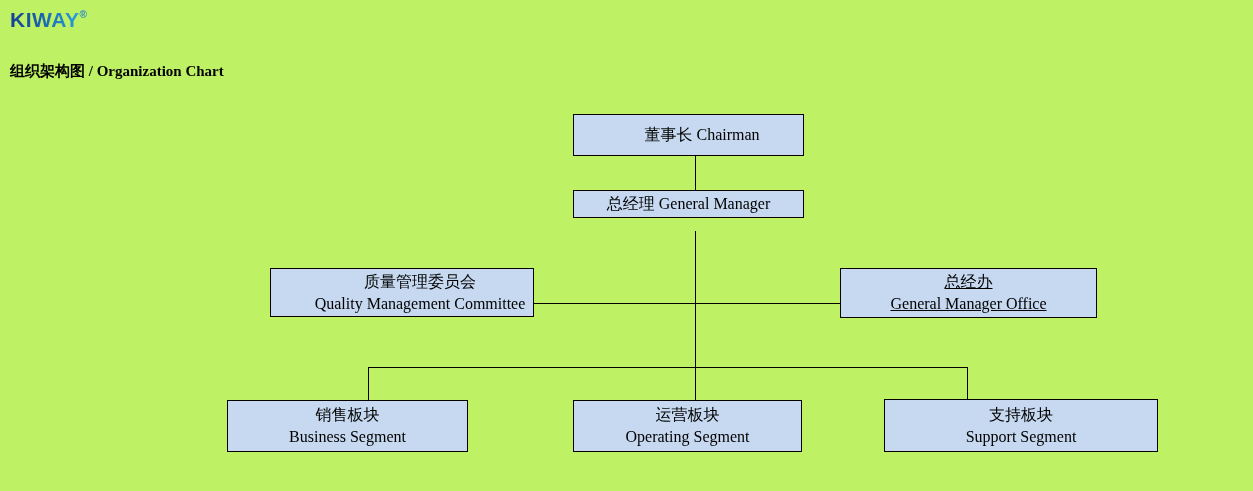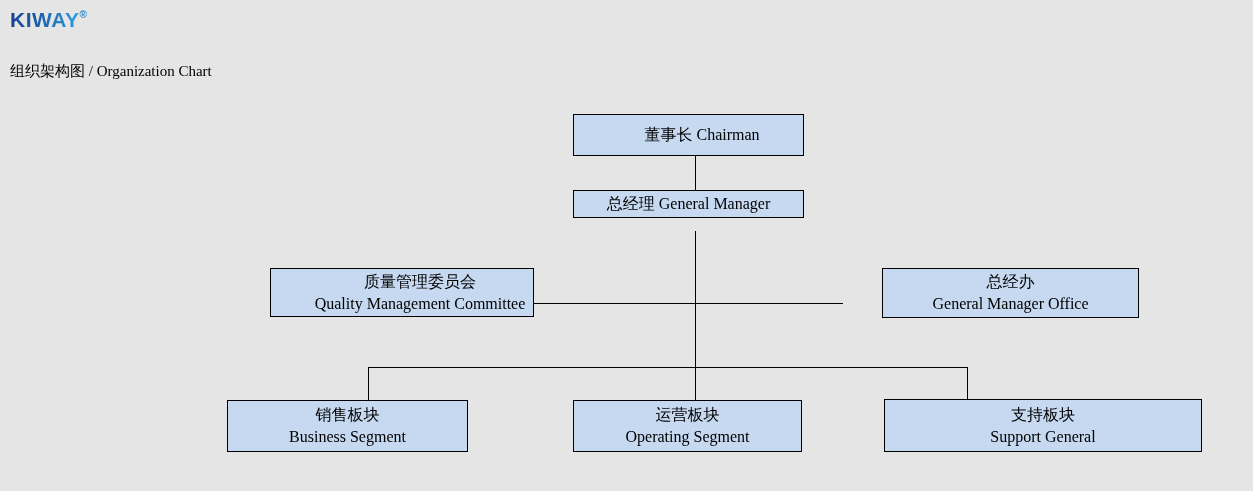--- a/index.html
+++ b/index.html
@@ -1,20 +1,20 @@
 <!DOCTYPE html>
 <html><head>
 <meta charset="utf-8">
 <style>
   html, body { margin: 0; padding: 0; background: #ffffff; }
   #canvas {
     position: relative;
     width: 1253px;
     height: 491px;
-    background: #e5e5e5;
+    background: #bef264;
     overflow: hidden;
     font-family: "Liberation Serif", "DejaVu Serif", serif;
     color: #000;
   }
 
   
   .logo {
     position: absolute;
     left: 10px;
     top: 3px;
@@ -46,21 +46,21 @@
     font-size: 15px;
     font-weight: bold;
     line-height: 19px;
     white-space: nowrap;
   }
   .doc-title {
     position: absolute;
     left: 10px;
     top: 62px;
     font-size: 15px;
-    font-weight: normal;
+    font-weight: bold;
     line-height: 19px;
     white-space: nowrap;
     text-align: right;
   }
 
   
   .node {
     position: absolute;
     background: #c6d9f0;
     border: 1px solid #000000;
@@ -70,24 +70,24 @@
     align-items: center;
     justify-content: center;
     text-align: center;
     font-size: 16px;
     line-height: 22px;
     white-space: nowrap;
   }
   #box-chairman  { left: 573px; top: 114px; width: 231px; height: 42px; padding-left: 27px; }
   #box-gm        { left: 573px; top: 190px; width: 231px; height: 28px; }
   #box-qmc       { left: 270px; top: 268px; width: 264px; height: 49px; padding-left: 36px; }
-  #box-gmo       { left: 882px; top: 268px; width: 257px; height: 50px; }
+  #box-gmo       { left: 840px; top: 268px; width: 257px; height: 50px; text-decoration: underline; }
   #box-business  { left: 227px; top: 400px; width: 241px; height: 52px; }
   #box-operating { left: 573px; top: 400px; width: 229px; height: 52px; }
-  #box-support   { left: 884px; top: 399px; width: 318px; height: 53px; }
+  #box-support   { left: 884px; top: 399px; width: 274px; height: 53px; }
 
   
   .hline, .vline { position: absolute; background: #000000; }
   .vline { width: 1px; }
   .hline { height: 1px; }
   #line-chairman-gm   { left: 695px; top: 156px; height: 34px; }
   #line-trunk         { left: 695px; top: 231px; height: 169px; }
   #line-mid-branch    { left: 533px; top: 303px; width: 310px; }
   #line-bottom-rail   { left: 368px; top: 367px; width: 600px; }
   #line-drop-business { left: 368px; top: 367px; height: 33px; }
@@ -133,16 +133,16 @@
     <span>Business Segment</span>
   </div>
 
   <div class="node" id="box-operating">
     <span>运营板块</span>
     <span>Operating Segment</span>
   </div>
 
   <div class="node" id="box-support">
     <span>支持板块</span>
-    <span>Support General</span>
+    <span>Support Segment</span>
   </div>
 
 </div>
 
 </body></html>

